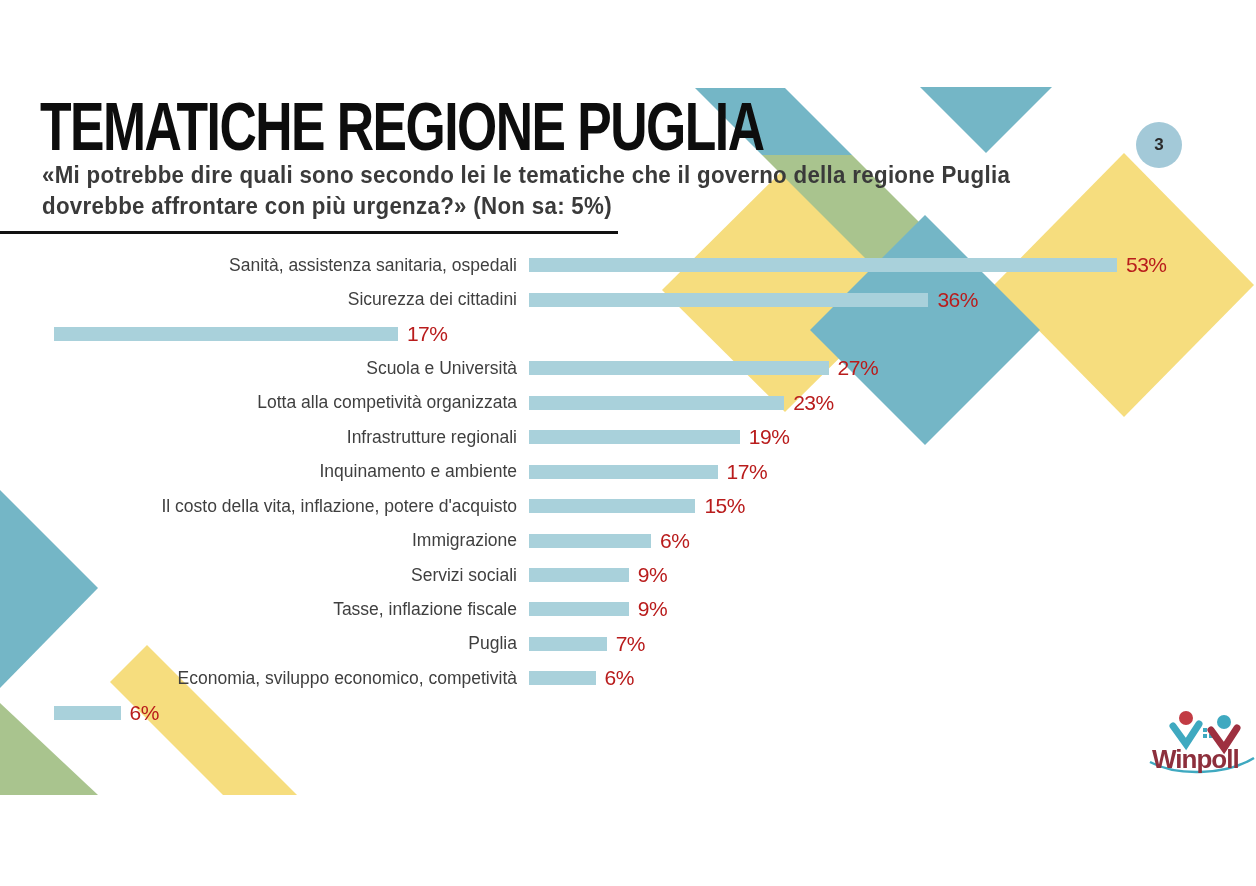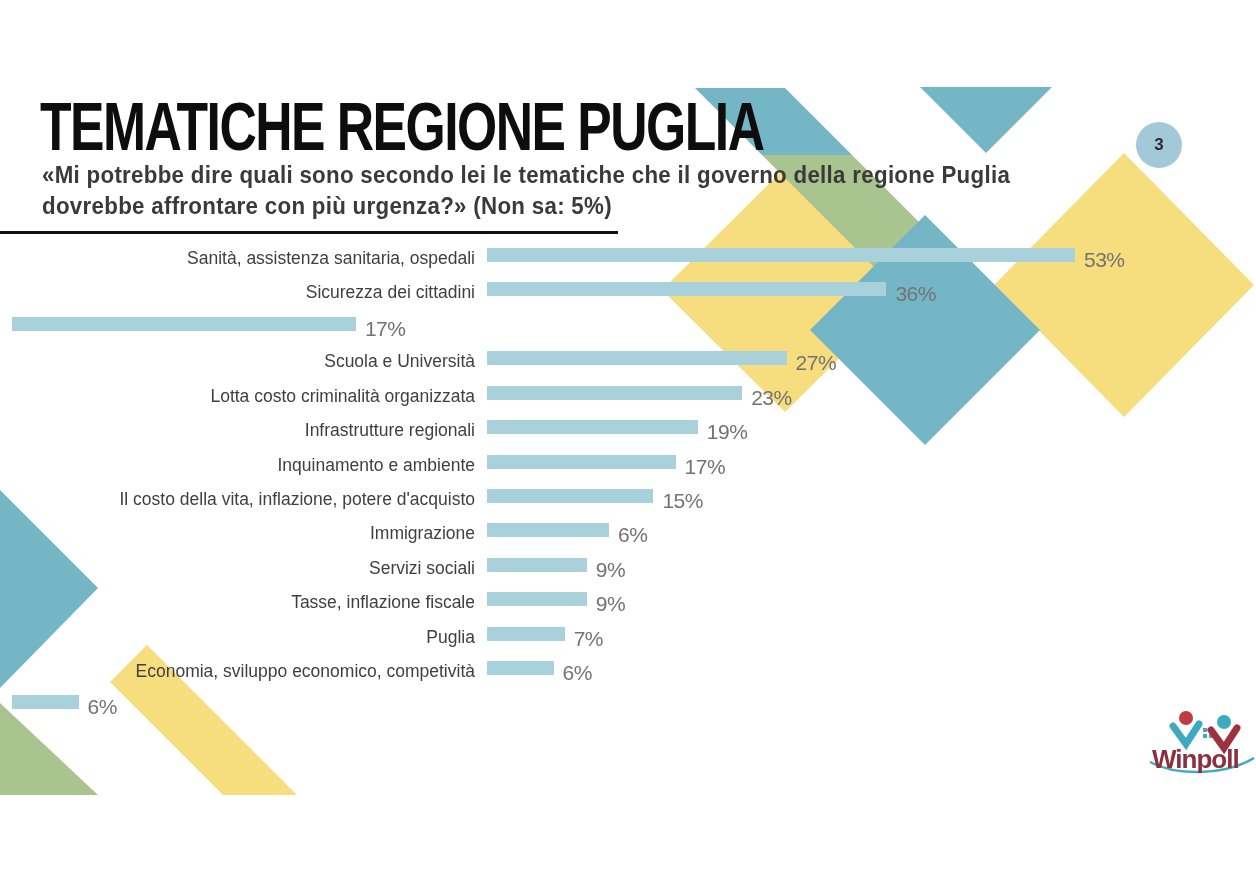--- a/index.html
+++ b/index.html
@@ -15,25 +15,25 @@
          font-size:68px;font-weight:700;color:#0d0d0d;line-height:1;
          letter-spacing:-2px;transform:scaleX(0.76);transform-origin:left top;white-space:nowrap;}
 
   .subtitle{position:absolute;left:42px;top:160px;z-index:2;color:#3a3a3a;
             font-size:23px;font-weight:700;line-height:31px;letter-spacing:0.3px;
             transform:scaleX(0.97);transform-origin:left top;white-space:nowrap;}
 
   .divider{position:absolute;left:0;top:231px;width:618px;height:3px;background:#111;z-index:2;}
 
   .chart{position:absolute;left:0;top:248px;width:1256px;z-index:2;}
-  .crow{display:flex;align-items:flex-start;height:34.43px;}
+  .crow{display:flex;align-items:center;height:34.43px;margin-left:42px;}
   .clabel{width:475px;text-align:right;font-size:17.5px;color:#3f3f3f;flex:0 0 475px;
           white-space:nowrap;}
   .cbar{height:14px;margin-left:12px;flex:0 0 auto;}
-  .cval{margin-left:9px;font-size:21px;color:#737373;letter-spacing:-0.5px;white-space:nowrap;}
+  .cval{margin-left:9px;font-size:21px;color:#b91c1c;letter-spacing:-0.5px;white-space:nowrap;}
 
   .logo{position:absolute;left:1146px;top:706px;z-index:3;}
 </style>
 </head>
 <body>
 
 <div class="slide">
 
   <svg class="bg" viewBox="0 0 1256 886" aria-hidden="true">
     <polygon points="785,168 908,290 785,412 662,290" fill="#f6dd7e"></polygon>
@@ -75,21 +75,21 @@
         <div class="crow">
           <div class="cbar" style="width: 343.925px; background: rgb(169, 209, 219);"></div>
           <div class="cval">17%</div>
         </div>
         <div class="crow">
           <div class="clabel">Scuola e Università</div>
           <div class="cbar" style="width: 299.547px; background: rgb(169, 209, 219);"></div>
           <div class="cval">27%</div>
         </div>
         <div class="crow">
-          <div class="clabel">Lotta costo criminalità organizzata</div>
+          <div class="clabel">Lotta alla competività organizzata</div>
           <div class="cbar" style="width: 255.17px; background: rgb(169, 209, 219);"></div>
           <div class="cval">23%</div>
         </div>
         <div class="crow">
           <div class="clabel">Infrastrutture regionali</div>
           <div class="cbar" style="width: 210.792px; background: rgb(169, 209, 219);"></div>
           <div class="cval">19%</div>
         </div>
         <div class="crow">
           <div class="clabel">Inquinamento e ambiente</div>

